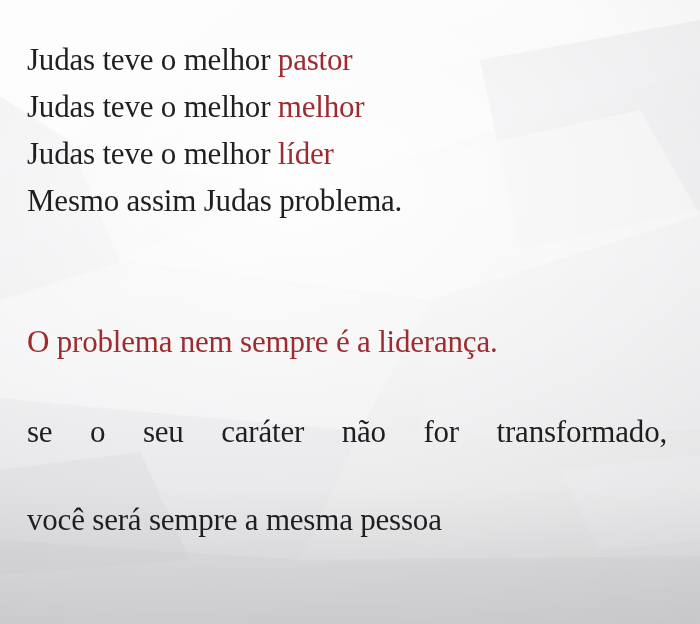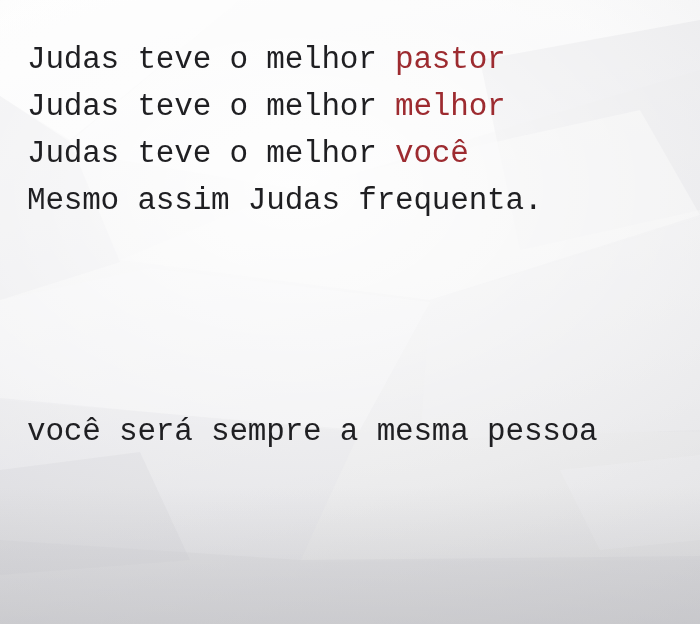--- a/index.html
+++ b/index.html
@@ -6,21 +6,21 @@
     margin: 0;
     padding: 0;
     background: #ffffff;
   }
   #poster {
     position: relative;
     width: 700px;
     height: 624px;
     overflow: hidden;
     background: #fdba74;
-    font-family: Liberation Mono, monospace;
+    font-family: Liberation Serif, serif;
     -webkit-font-smoothing: antialiased;
   }
   
   .bg-layer {
     position: absolute;
     inset: 0;
     pointer-events: none;
   }
   .bg-base {
     background:
@@ -102,23 +102,27 @@
   </div>
 
   <div class="bg-layer bg-vign"></div>
   <div class="bg-layer bg-bottom"></div>
 
   <div class="content">
 
     <div class="stanza" id="stanza-one">
       <div class="line"><span>Judas teve o melhor </span><span class="hl">pastor</span></div>
       <div class="line"><span>Judas teve o melhor </span><span class="hl">melhor</span></div>
-      <div class="line"><span>Judas teve o melhor </span><span class="hl">você</span></div>
-      <div class="line"><span>Mesmo assim Judas frequenta.</span></div>
+      <div class="line"><span>Judas teve o melhor </span><span class="hl">líder</span></div>
+      <div class="line"><span>Mesmo assim Judas problema.</span></div>
     </div>
 
+    <div class="stanza" id="stanza-two">
+      <div class="line">O problema nem sempre é a liderança.</div>
+    </div>
 
     <div class="stanza" id="stanza-three">
+      <div class="line j1">se o seu caráter não for transformado,</div>
       <div class="line last">você será sempre a mesma pessoa</div>
     </div>
 
   </div>
 </div>
 
 </body></html>

